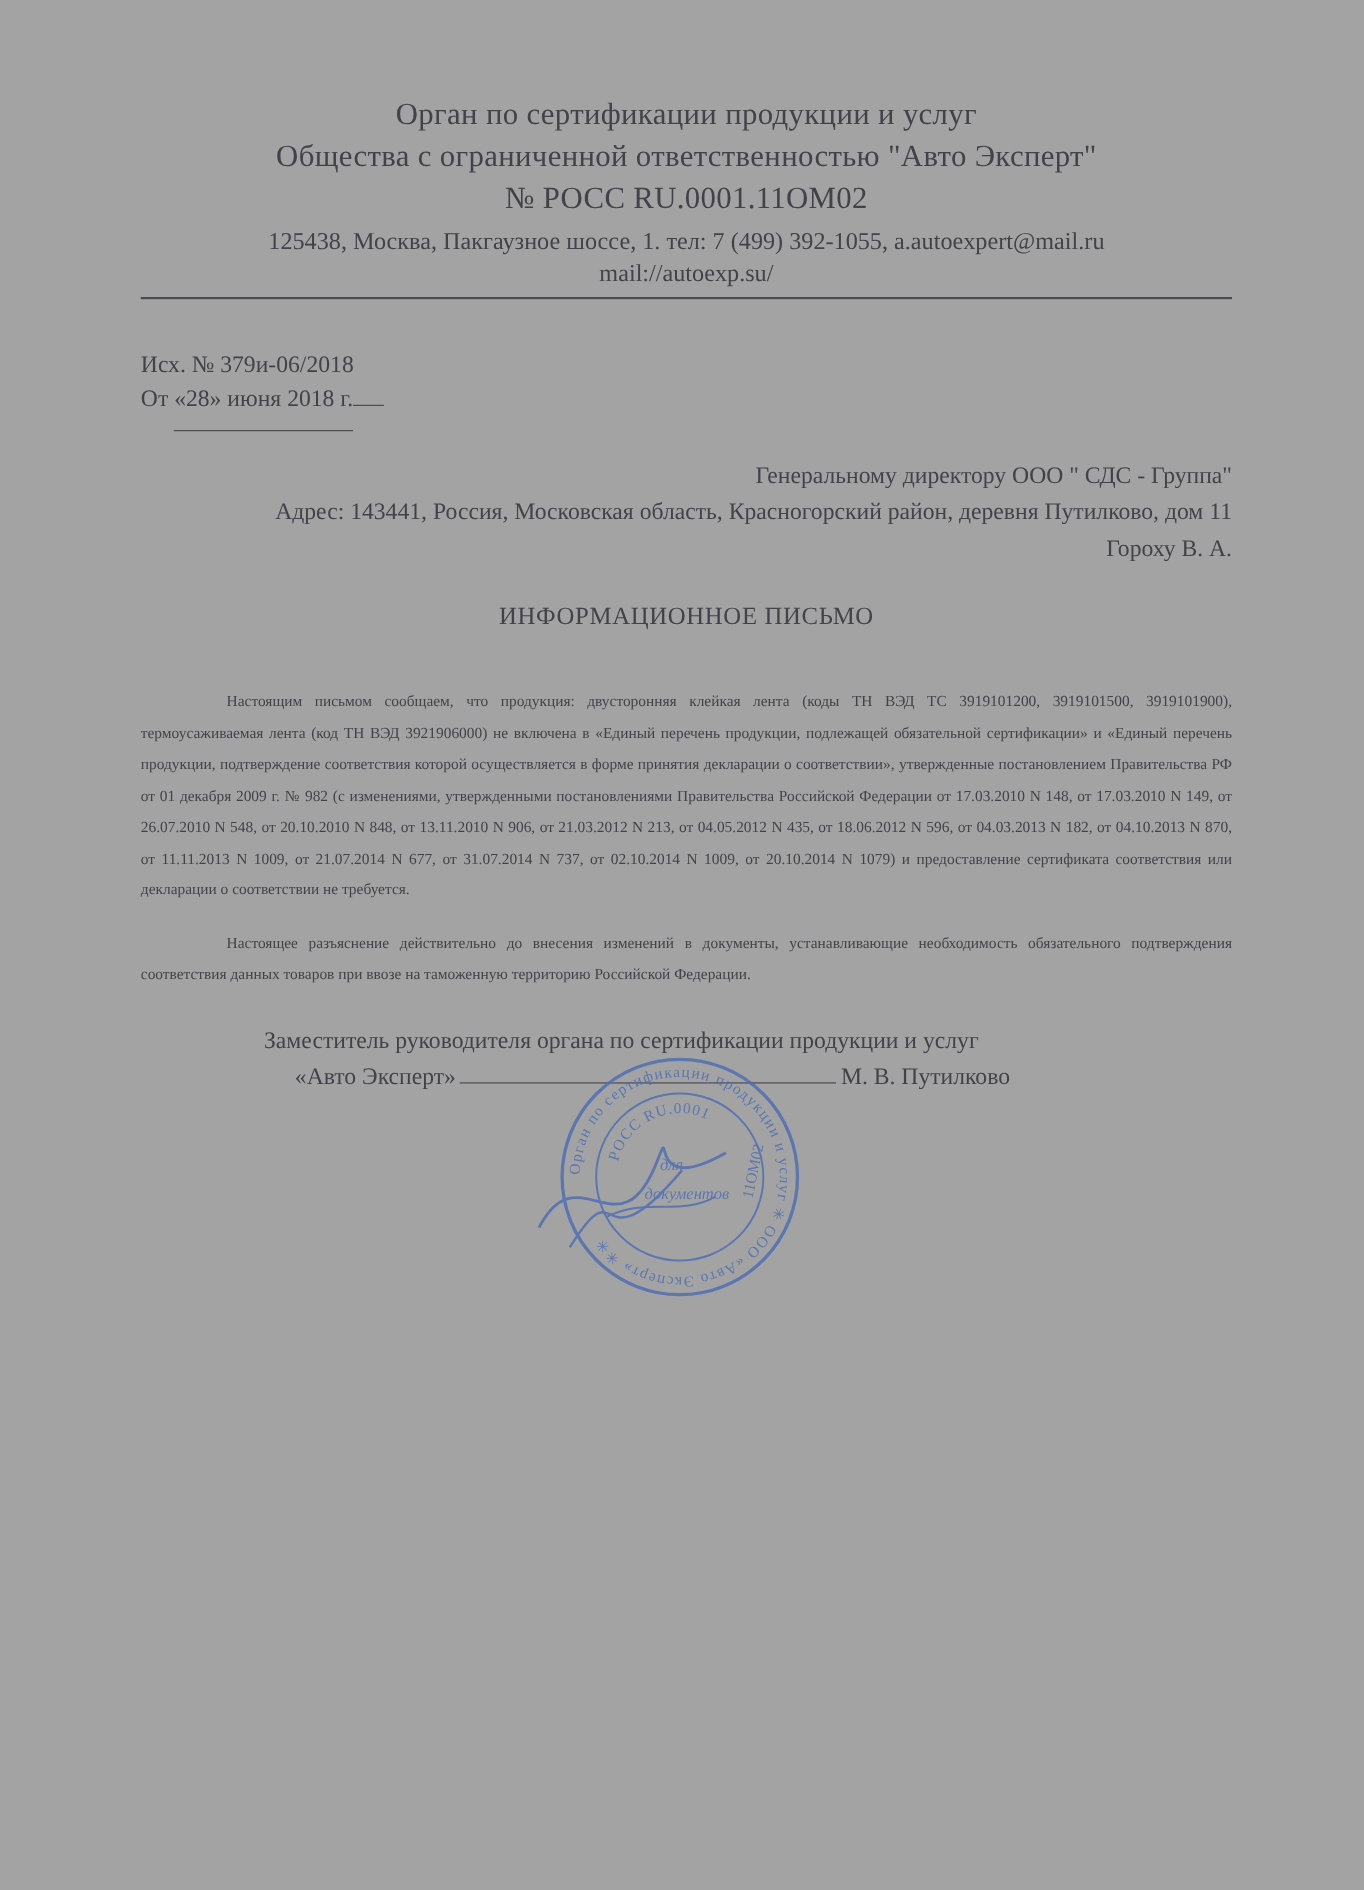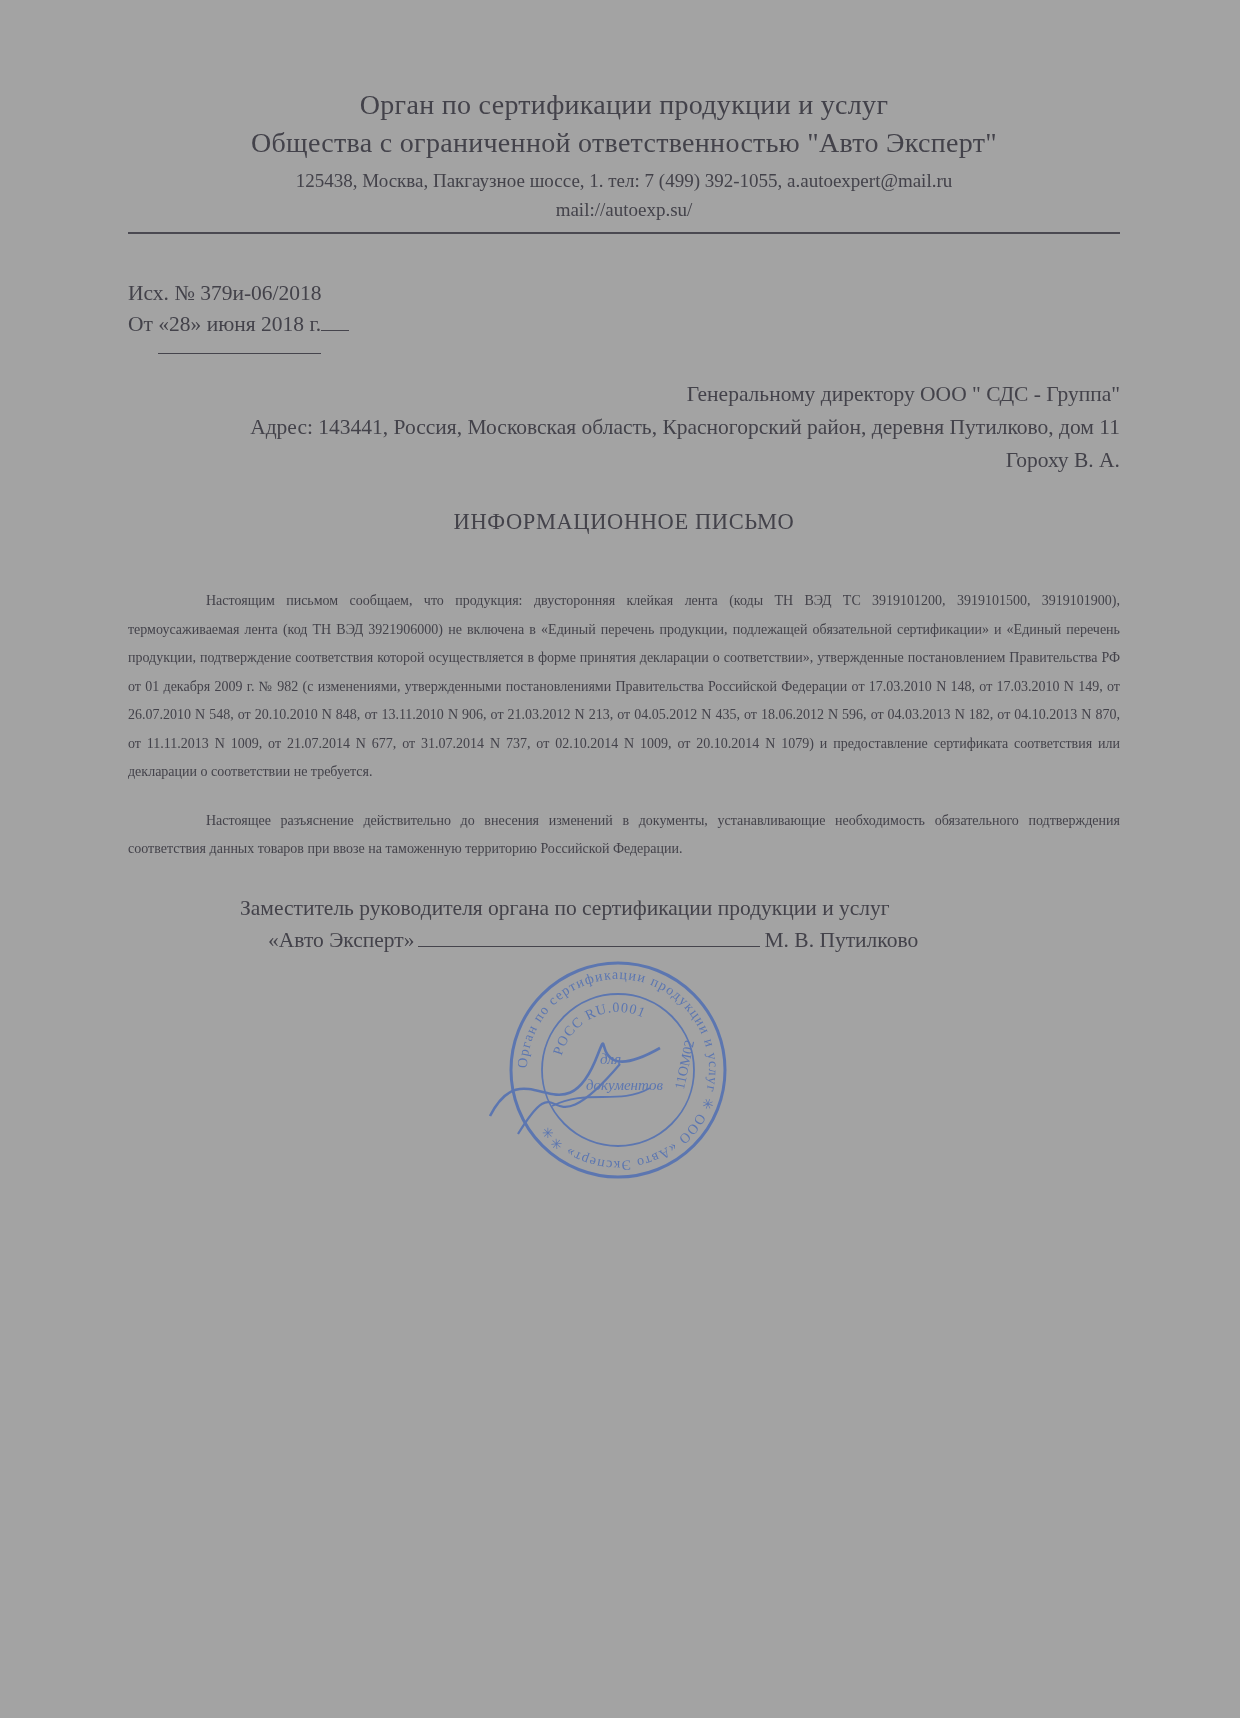--- a/index.html
+++ b/index.html
@@ -22,21 +22,21 @@
   }
 
   
   .letterhead { text-align: center; }
   .letterhead .big {
     font-size: 28px;
     line-height: 38px;
     letter-spacing: 0.3px;
   }
   .letterhead .small {
-    font-size: 19px;
+    font-size: 22px;
     line-height: 29px;
     margin-top: 4px;
   }
   .letterhead .small + .small { margin-top: 0; }
   .head-rule {
     margin-top: 8px;
     border-bottom: 2.5px solid #4a4951;
   }
 
   
@@ -116,20 +116,21 @@
 </style>
 </head>
 <body>
 
 <div class="page">
   <div class="content">
 
     <div class="letterhead">
       <div class="big">Орган по сертификации продукции и услуг</div>
       <div class="big">Общества с ограниченной ответственностью "Авто Эксперт"</div>
+      <div class="big">№ РОСС RU.0001.11ОМ02</div>
       <div class="small">125438, Москва, Пакгаузное шоссе, 1. тел: 7 (499) 392-1055, a.autoexpert@mail.ru</div>
       <div class="small">mail://autoexp.su/</div>
       <div class="head-rule"></div>
     </div>
 
     <div class="ref-block">
       <div>Исх. № 379и-06/2018</div>
       <div><span>От </span><span class="u-date">«28» июня 2018 г.</span><span class="u-ext"></span></div>
     </div>
 

